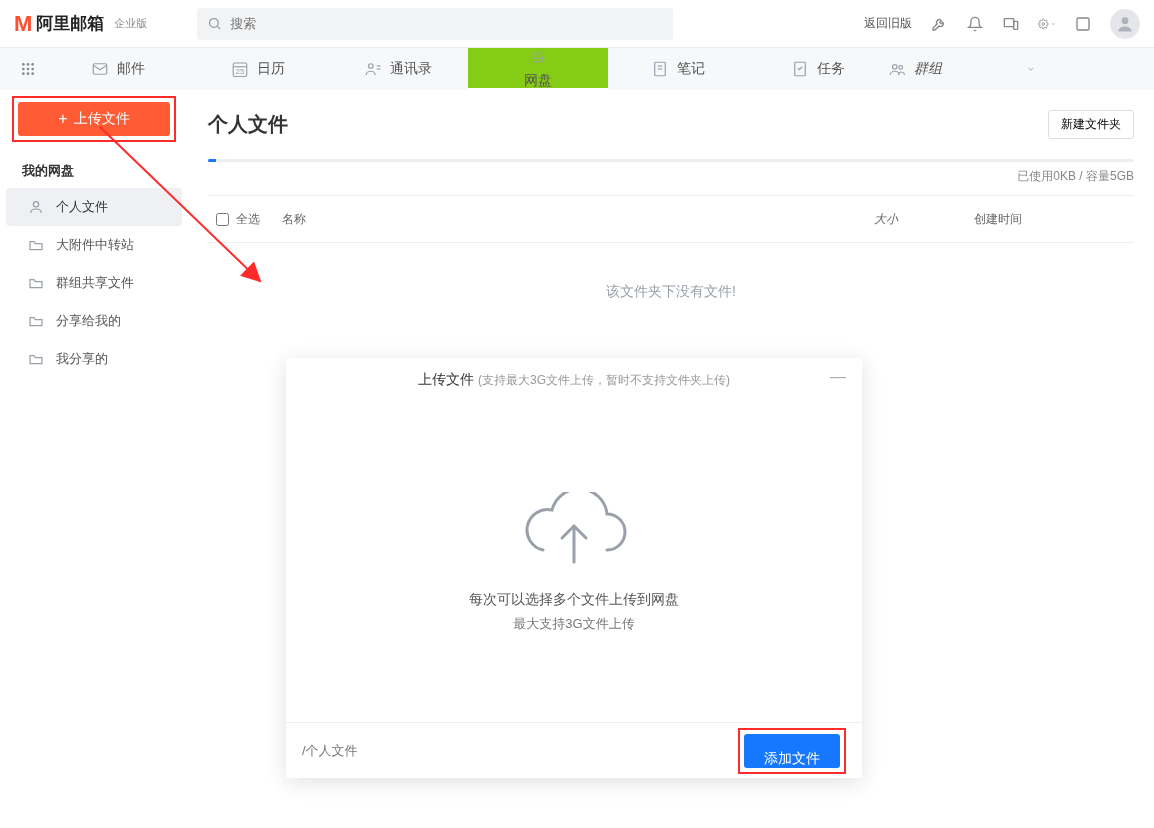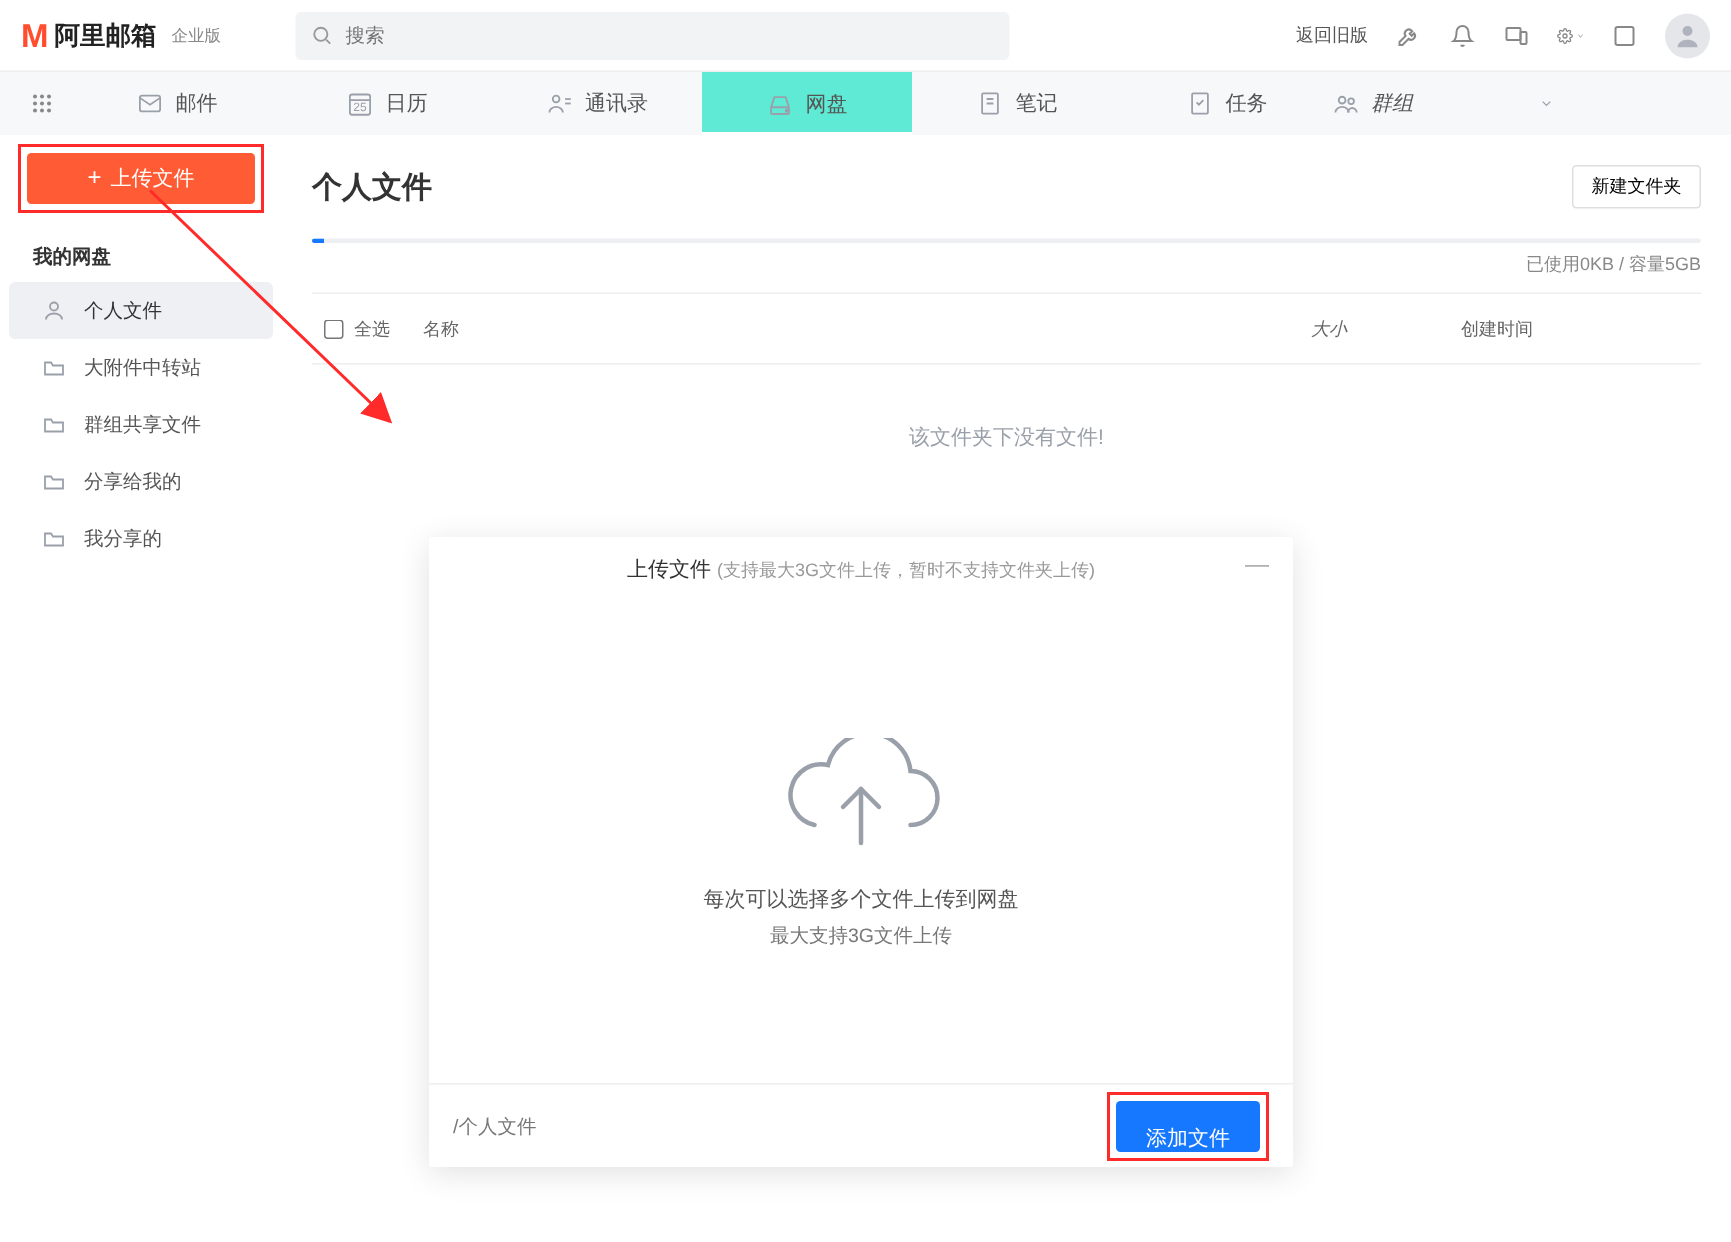--- a/index.html
+++ b/index.html
@@ -14,21 +14,21 @@
   .search-box svg{flex:0 0 auto;}
   .search-box input{border:none;background:transparent;outline:none;margin-left:8px;flex:1;font-size:13px;color:#333;}
   .hdr-right{margin-left:auto;display:flex;align-items:center;gap:18px;color:#666;}
   .hdr-right .txt{cursor:pointer;font-size:12px;color:#555;}
   .hdr-right .ico{width:18px;height:18px;color:#888;cursor:pointer;display:flex;align-items:center;justify-content:center;}
   .avatar{width:30px;height:30px;border-radius:50%;background:#e4e6ea;display:flex;align-items:center;justify-content:center;color:#aeb3bd;}
   
   .navtabs{height:42px;background:#f7f8fa;display:flex;align-items:stretch;padding-left:8px;border-bottom:0;}
   .apps-ico{width:40px;display:flex;align-items:center;justify-content:center;color:#888;cursor:pointer;}
   .navtab{flex:0 0 140px;display:flex;align-items:center;justify-content:center;gap:8px;color:#555;cursor:pointer;font-size:14px;}
-  .navtab.active{background:#5eead4;border-top:2px solid transparent;box-shadow:0 -2px 0 #fff inset;}
+  .navtab.active{background:#84cc16;border-top:2px solid transparent;box-shadow:0 -2px 0 #fff inset;flex-direction:column;}
   .navtab svg{color:#9aa0aa;}
   .navtab .drop{margin-left:auto;margin-right:12px;color:#bbb;}
   .navtab.last{flex:0 0 160px;position:relative;font-style:italic;}
   
   .main-row{display:flex;height:calc(828px - 48px - 42px);background:#fff;}
   .sidebar{width:188px;flex:0 0 188px;border-right:0;padding-top:0;background:#fff;}
   .upload-wrap{padding:10px 16px 10px 16px;}
   .upload-btn{width:100%;height:34px;background:#ff5b34;color:#fff;border:none;border-radius:3px;font-size:14px;display:flex;align-items:center;justify-content:center;gap:6px;cursor:pointer;}
   .upload-outline{border:2px solid #ff2a2a;padding:4px;margin:-4px;}
   .side-head{padding:14px 22px 8px;font-size:13px;font-weight:700;color:#333;}

